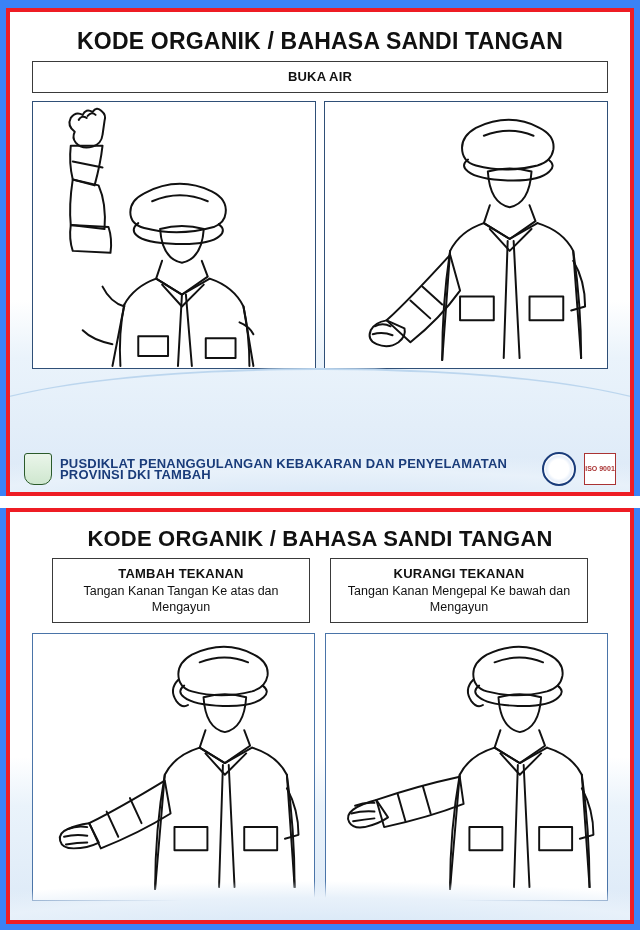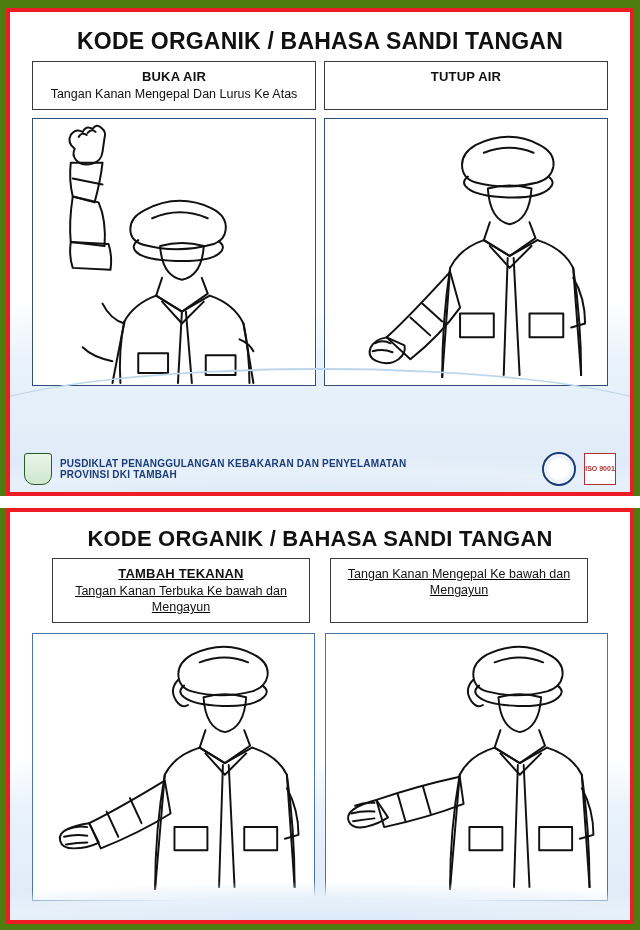--- a/index.html
+++ b/index.html
@@ -10,21 +10,21 @@
   body {
     width: 640px;
     height: 930px;
     font-family: "Liberation Sans", sans-serif;
     overflow: hidden;
   }
   .page {
     width: 640px;
     height: 930px;
     position: relative;
-    background: #4d7c0f;
+    background: #3b82f6;
   }
   .slide {
     position: absolute;
     left: 6px;
     width: 628px;
     border: 4px solid #ee1c24;
     background: #ffffff;
     box-sizing: border-box;
     overflow: hidden;
   }
@@ -68,21 +68,21 @@
     padding-bottom: 6px;
   }
   .slide-2 .title { font-size: 22px; padding-top: 14px; }
 
   .caption-row {
     display: flex;
     justify-content: center;
     gap: 8px;
     padding: 0 22px;
   }
-  .slide-2 .caption-row { padding: 0 42px; gap: 20px; text-decoration: underline; }
+  .slide-2 .caption-row { padding: 0 42px; gap: 20px; }
 
   .caption {
     flex: 1 1 0;
     border: 1px solid #3a3a3a;
     background: #ffffff;
     padding: 6px 6px 7px 6px;
     text-align: center;
     box-sizing: border-box;
   }
   .caption .head {
@@ -134,21 +134,21 @@
   .footer .crest {
     width: 26px;
     height: 30px;
     border: 1px solid #2a5a2a;
     background: linear-gradient(180deg, #eaf5ea, #cfe7cf);
     border-radius: 3px 3px 10px 10px;
     flex: 0 0 auto;
   }
   .footer .ftext {
     color: #1a3c7a;
-    font-size: 10px;
+    font-size: 13px;
     font-weight: bold;
     line-height: 11px;
     letter-spacing: 0.2px;
     text-align: left;
   }
   .footer .spacer { flex: 1 1 auto; }
   .footer .seal {
     width: 30px; height: 30px;
     border-radius: 50%;
     border: 2px solid #1a3c7a;
@@ -180,24 +180,20 @@
 
 <div class="page">
 
   <div class="slide slide-1">
     <div class="slide-inner">
       <div class="title">KODE ORGANIK / BAHASA SANDI TANGAN</div>
 
       <div class="caption-row">
         <div class="caption">
           <div class="head">BUKA AIR</div>
-          <div class="sub">Tangan Kanan Mengepal Dan Lurus Ke Atas</div>
-        </div>
-        <div class="caption">
-          <div class="head">TUTUP AIR</div>
         </div>
       </div>
 
       <div class="panel-row">
 
         <div class="panel">
           <svg viewBox="0 0 280 268" preserveAspectRatio="xMidYMid meet">
             <g fill="none" stroke="#111" stroke-width="2" stroke-linejoin="round" stroke-linecap="round">
 
               <path d="M40 30 q-8 -6 -4 -14 q5 -7 12 -3 q3 -7 10 -3 q4 -6 9 -1 q5 4 3 10 l-2 14 q-1 9 -10 12 q-11 3 -17 -4 q-4 -5 -1 -11z"></path>
@@ -284,23 +280,24 @@
 
   <div class="gap-band"></div>
 
   <div class="slide slide-2">
     <div class="slide-inner">
       <div class="title">KODE ORGANIK / BAHASA SANDI TANGAN</div>
 
       <div class="caption-row">
         <div class="caption">
           <div class="head">TAMBAH TEKANAN</div>
-          <div class="sub">Tangan Kanan Terbuka Ke bawah dan Mengayun</div>
+          <div class="sub">Tangan Kanan Tangan Ke atas dan Mengayun</div>
         </div>
         <div class="caption">
+          <div class="head">KURANGI TEKANAN</div>
           <div class="sub">Tangan Kanan Mengepal Ke bawah dan Mengayun</div>
         </div>
       </div>
 
       <div class="panel-row">
 
         <div class="panel">
           <svg viewBox="0 0 290 268" preserveAspectRatio="xMidYMid meet">
             <g fill="none" stroke="#111" stroke-width="2" stroke-linejoin="round" stroke-linecap="round">
 

